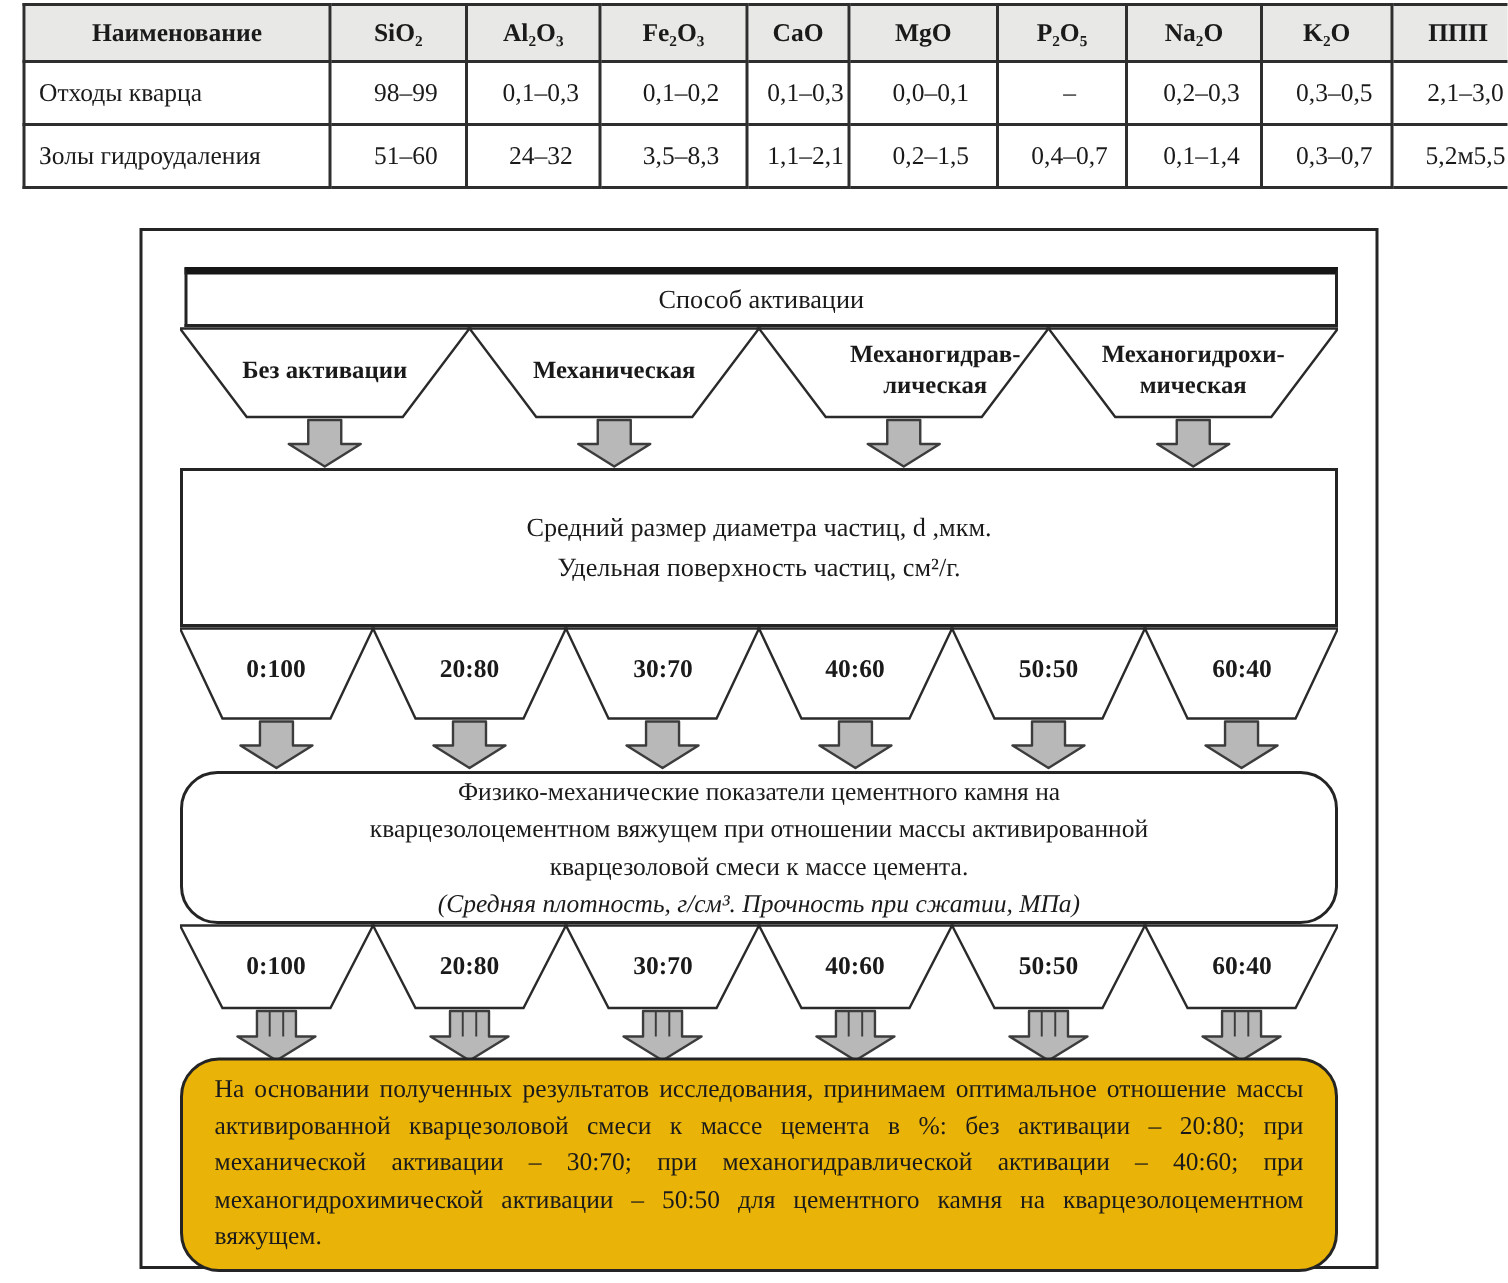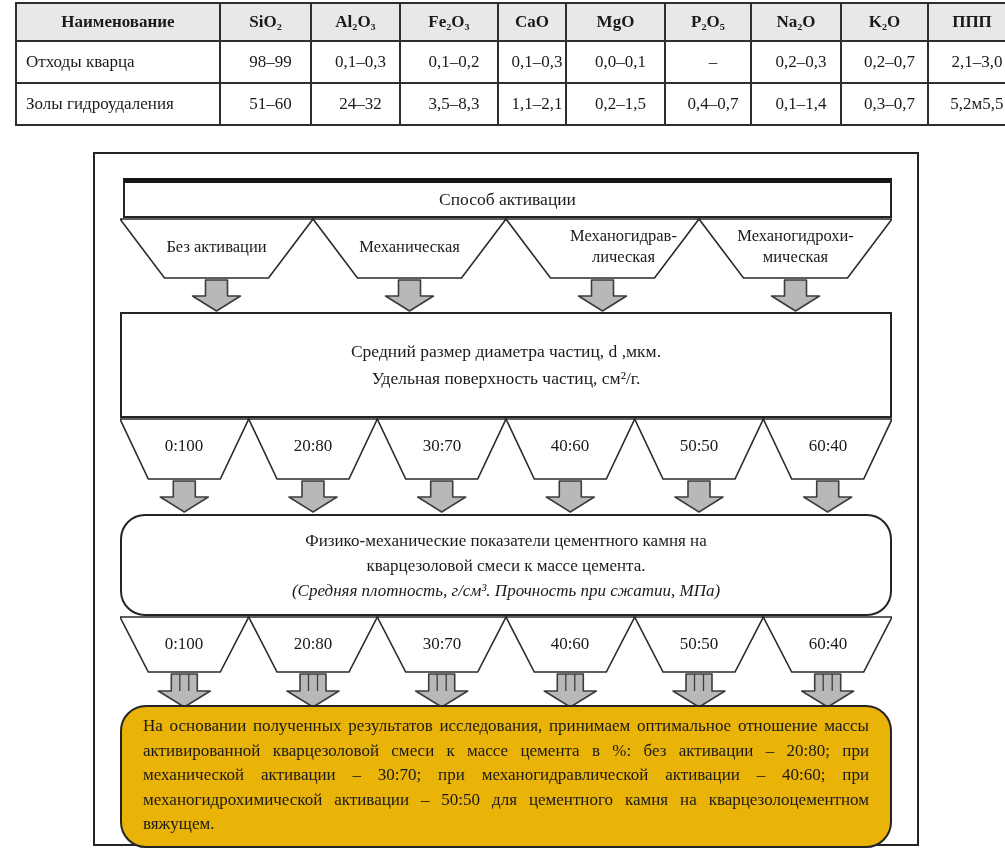--- a/index.html
+++ b/index.html
@@ -28,21 +28,21 @@
   }
   .dbox{
     margin:0 25px;border:2px solid #242424;box-sizing:border-box;
     display:flex;flex-direction:column;align-items:center;justify-content:center;
     text-align:center;background:#fff;
   }
   .method-box{margin-top:24px;height:40px;border-top:5px solid #161616;font-size:17.5px;margin-left:28px;}
   .particle-box{height:106px;font-size:17.5px;line-height:27px;}
   .props-box{height:102px;font-size:17px;line-height:25px;border-radius:25px;}
   .props-box .it{font-style:italic;}
-  .fringe{position:relative;margin:0 25px;width:772px;}
+  .fringe{position:relative;margin:0 25px;width:772px;font-weight:bold;}
   .fr1{height:94px;}
   .fr2{height:96px;}
   .fr3{height:92px;}
   .fringe svg{position:absolute;left:0;top:0;display:block;}
   .funnel-label{
     position:absolute;top:0;height:56px;
     display:flex;align-items:center;justify-content:center;
     text-align:center;font-size:16.5px;line-height:21px;
     white-space:pre-line;
   }
@@ -90,21 +90,21 @@
   <tbody>
     <tr>
       <td class="rowname">Отходы кварца</td>
       <td>98–99</td>
       <td>0,1–0,3</td>
       <td>0,1–0,2</td>
       <td>0,1–0,3</td>
       <td>0,0–0,1</td>
       <td>–</td>
       <td>0,2–0,3</td>
-      <td>0,2–0,7</td>
+      <td>0,3–0,5</td>
       <td>2,1–3,0</td>
     </tr>
     <tr>
       <td class="rowname">Золы гидроудаления</td>
       <td>51–60</td>
       <td>24–32</td>
       <td>3,5–8,3</td>
       <td>1,1–2,1</td>
       <td>0,2–1,5</td>
       <td>0,4–0,7</td>
@@ -163,20 +163,21 @@
     <div class="funnel-label" style="left:19px;width:90px">0:100</div>
     <div class="funnel-label" style="left:148px;width:90px">20:80</div>
     <div class="funnel-label" style="left:277px;width:90px">30:70</div>
     <div class="funnel-label" style="left:405px;width:90px">40:60</div>
     <div class="funnel-label" style="left:534px;width:90px">50:50</div>
     <div class="funnel-label" style="left:663px;width:90px">60:40</div>
   </div>
 
   <div class="dbox props-box">
     <div>Физико-механические показатели цементного камня на</div>
+    <div>кварцезолоцементном вяжущем при отношении массы активированной</div>
     <div>кварцезоловой смеси к массе цемента.</div>
     <div class="it">(Средняя плотность, г/см³. Прочность при сжатии, МПа)</div>
   </div>
 
   <div class="fringe fr3">
     <svg width="772" height="92" viewBox="0 0 772 92">
       <polygon class="shape-funnel" points="0,1 128.7,1 100.3,56 28.3,56"></polygon>
       <polygon class="shape-funnel" points="128.7,1 257.3,1 229,56 157,56"></polygon>
       <polygon class="shape-funnel" points="257.3,1 386,1 357.7,56 285.7,56"></polygon>
       <polygon class="shape-funnel" points="386,1 514.7,1 486.3,56 414.3,56"></polygon>

